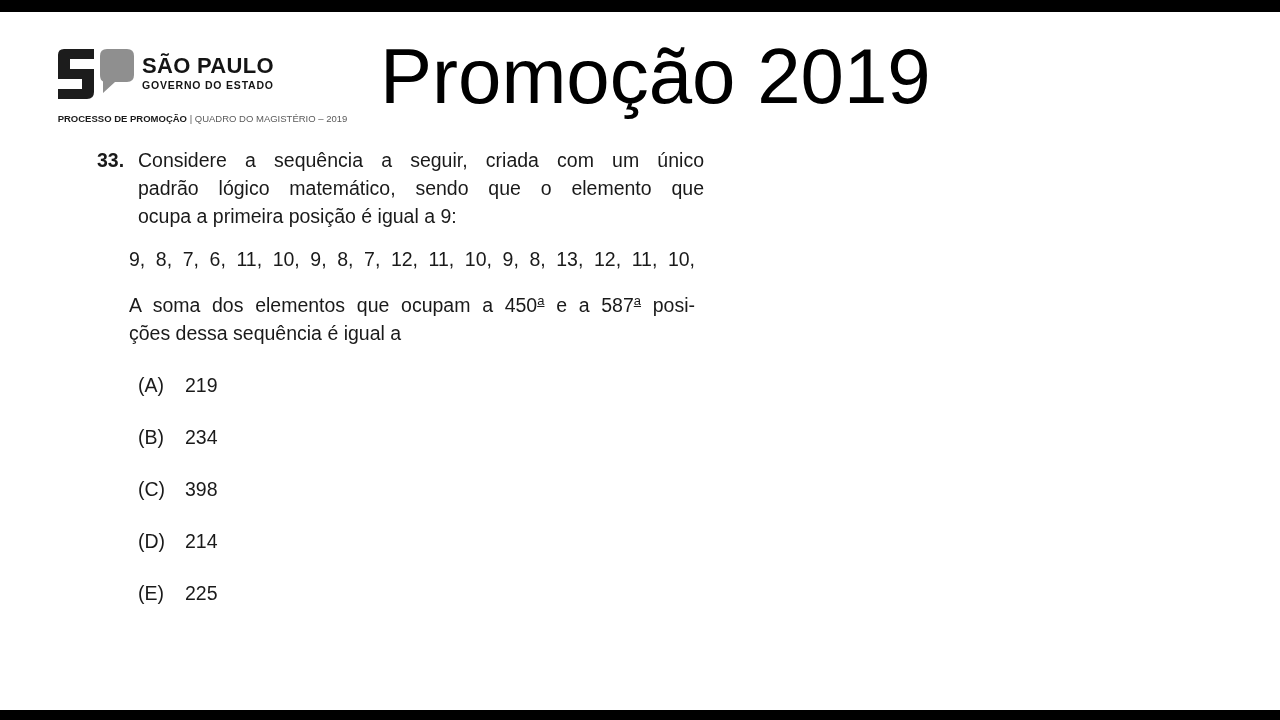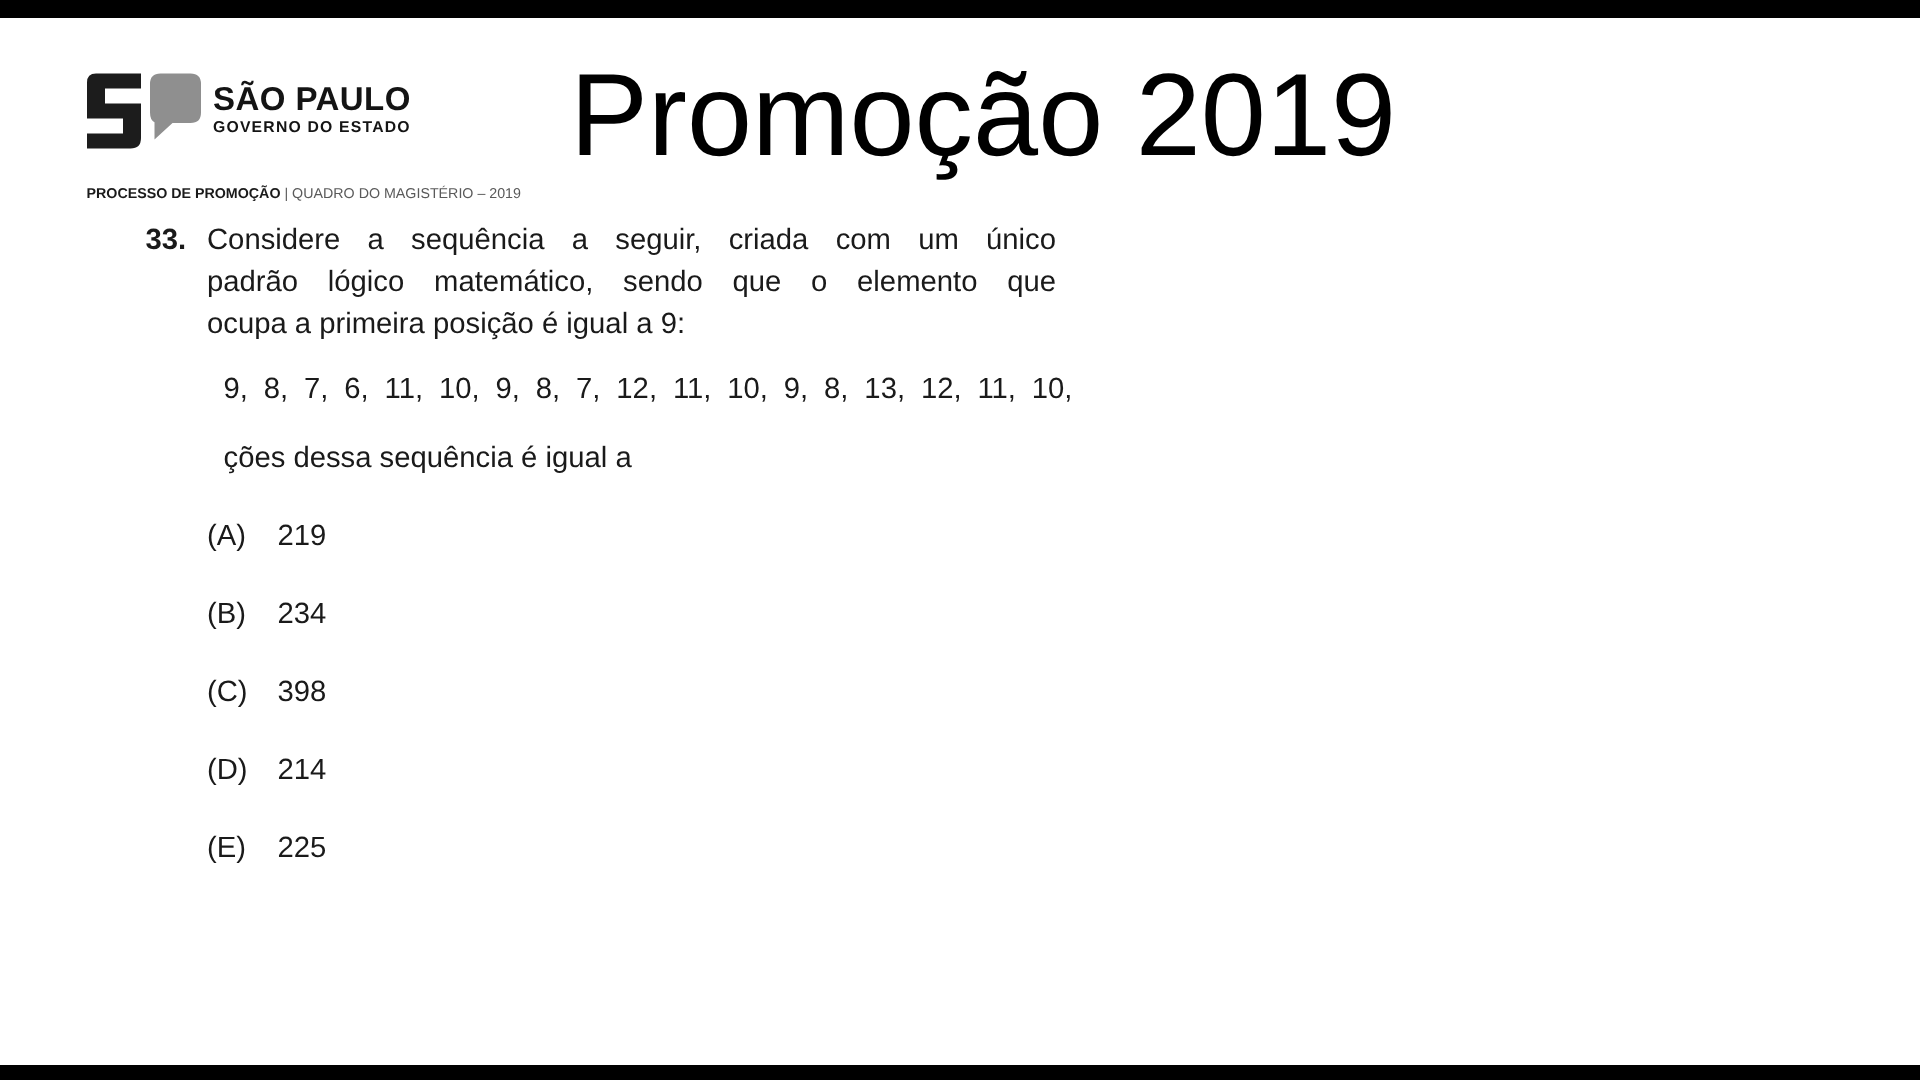--- a/index.html
+++ b/index.html
@@ -18,42 +18,42 @@
   
   .logo { position:absolute; left:50px; top:48px; width:305px; }
   .logo-row { display:flex; align-items:flex-start; }
   .logo-left { text-align:right; line-height:1.08; padding-top:6px; color:#141414; }
   .logo-left .l1 { font-size:16px; font-weight:400; letter-spacing:0.2px; }
   .logo-left .l2 { font-size:19px; font-weight:700; }
   .sp-mark { margin:0 7px; flex-shrink:0; }
   .logo-right { line-height:1; color:#141414; padding-top:7px; }
   .logo-right .sp-name { font-size:22px; font-weight:700; letter-spacing:0.3px; }
   .logo-right .gov { font-size:10.5px; font-weight:700; letter-spacing:0.8px; margin-top:3px; }
-  .logo-sub { margin-top:24px; font-size:9.5px; text-align:center; white-space:nowrap; }
+  .logo-sub { margin-top:13px; font-size:9.5px; text-align:center; white-space:nowrap; }
   .logo-sub .b { font-weight:700; color:#1a1a1a; }
   .logo-sub .r { font-weight:400; color:#5a5a5a; }
 
   
   .title {
     position:absolute; left:380px; top:30px;
     font-size:78px; line-height:1.18; font-weight:400;
     color:#000; white-space:nowrap;
   }
 
   
   .content {
     position:absolute; left:97px; top:146px; width:607px;
     font-size:19.5px; line-height:28px; color:#1a1a1a;
   }
   .qrow { display:flex; }
   .qnum { width:41px; flex-shrink:0; font-weight:700; }
   .qtext { width:566px; }
   .line-j { text-align:justify; text-align-last:justify; }
   .line-l { text-align:left; }
-  .para { margin-left:52px; width:566px; }
+  .para { margin-left:32px; width:566px; }
   .para.seq { margin-top:15px; }
   .para.prompt { margin-top:18px; }
   .ord {
     display:inline-block;
     font-size:13px;
     line-height:0;
     vertical-align:7px;
     text-decoration:underline;
   }
   .opts { margin-left:41px; margin-top:24px; }
@@ -92,20 +92,21 @@
       <div class="line-j">padrão lógico matemático, sendo que o elemento que</div>
       <div class="line-l">ocupa a primeira posição é igual a 9:</div>
     </div>
   </div>
 
   <div class="para seq">
     <div class="line-j">9, 8, 7, 6, 11, 10, 9, 8, 7, 12, 11, 10, 9, 8, 13, 12, 11, 10,</div>
   </div>
 
   <div class="para prompt">
+    <div class="line-j"><span>A soma dos elementos que ocupam a 450</span><span class="ord">a</span><span> e a 587</span><span class="ord">a</span><span> posi-</span></div>
     <div class="line-l">ções dessa sequência é igual a</div>
   </div>
 
   <div class="opts">
     <div class="opt">
       <span class="opt-label">(A)</span>
       <span class="opt-value">219</span>
     </div>
     <div class="opt">
       <span class="opt-label">(B)</span>

